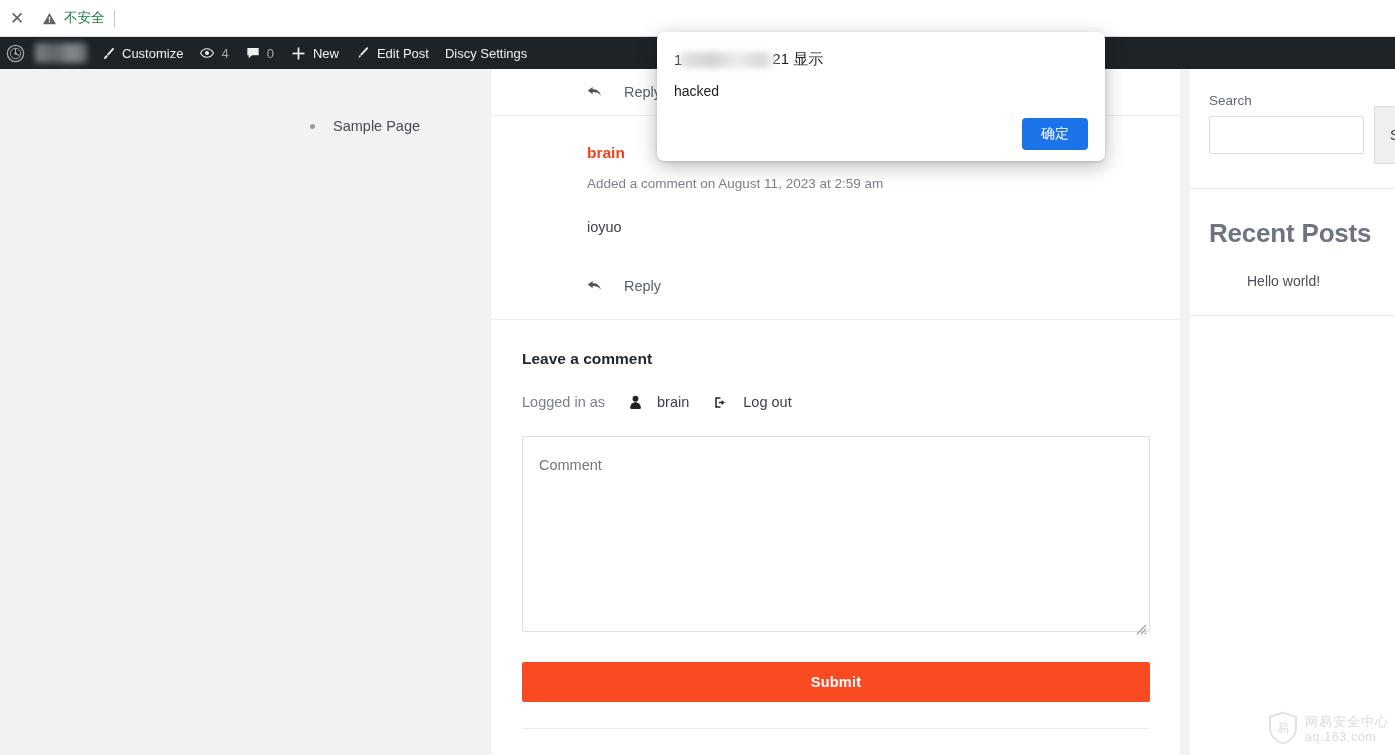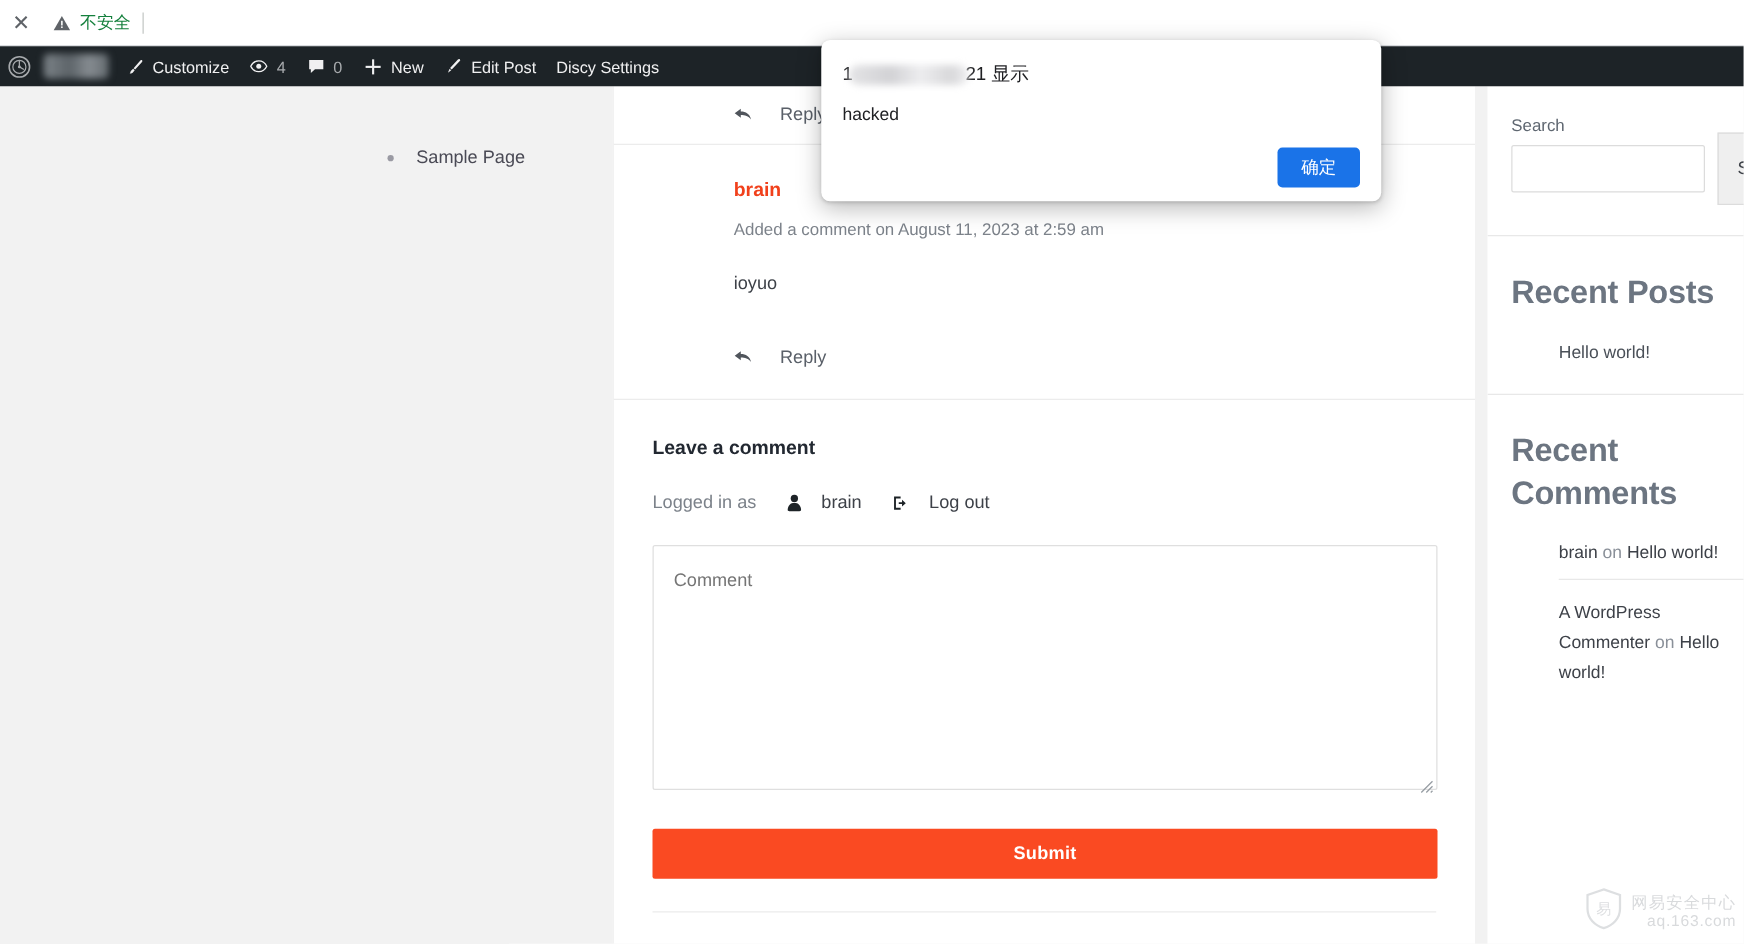--- a/index.html
+++ b/index.html
@@ -254,21 +254,21 @@
     font-family: "Liberation Sans", sans-serif;
     margin-top: 36px;
   }
 
   
   .watermark {
     position: absolute; right: 6px; bottom: 6px;
     display: flex; align-items: center; gap: 7px;
     opacity: .55; user-select: none;
   }
-  .wm-text { display: flex; flex-direction: column; align-items: flex-end; }
+  .wm-text { display: flex; flex-direction: column; }
   .wm-cn { font-size: 13px; color: #b9bcc0; letter-spacing: 1px; line-height: 1.25; }
   .wm-en { font-size: 12.5px; color: #b9bcc0; letter-spacing: .6px; line-height: 1.25; }
 </style>
 </head>
 <body>
 
 <div class="browser-bar">
   <div class="close-x">✕</div>
   <div class="sec-warn">
     <span class="warn-tri">
@@ -442,37 +442,20 @@
 
       <div>
         <div class="w-title">Recent Posts</div>
         <div class="w-body">
           <a class="w-link">Hello world!</a>
         </div>
       </div>
 
       <div class="w-sep" style="margin-top:26px;"></div>
 
-      <div>
-        <div class="w-title">Recent Comments</div>
-        <div class="w-body">
-          <ul class="rc-list">
-            <li>
-              <span class="rc-name">brain</span>
-              <span class="rc-on">on</span>
-              <span class="rc-post">Hello world!</span>
-            </li>
-            <li class="rc-wrapline">
-              <span class="rc-name">A WordPress Commenter</span>
-              <span class="rc-on">on</span>
-              <span class="rc-post">Hello world!</span>
-            </li>
-          </ul>
-        </div>
-      </div>
     </div>
 
   </div>
 </div>
 
 <div class="dialog">
   <div class="dlg-title">
     <span class="dlg-host-pre">1</span>
     <span class="dlg-redact"></span>
     <span class="dlg-host-post">21 显示</span>

